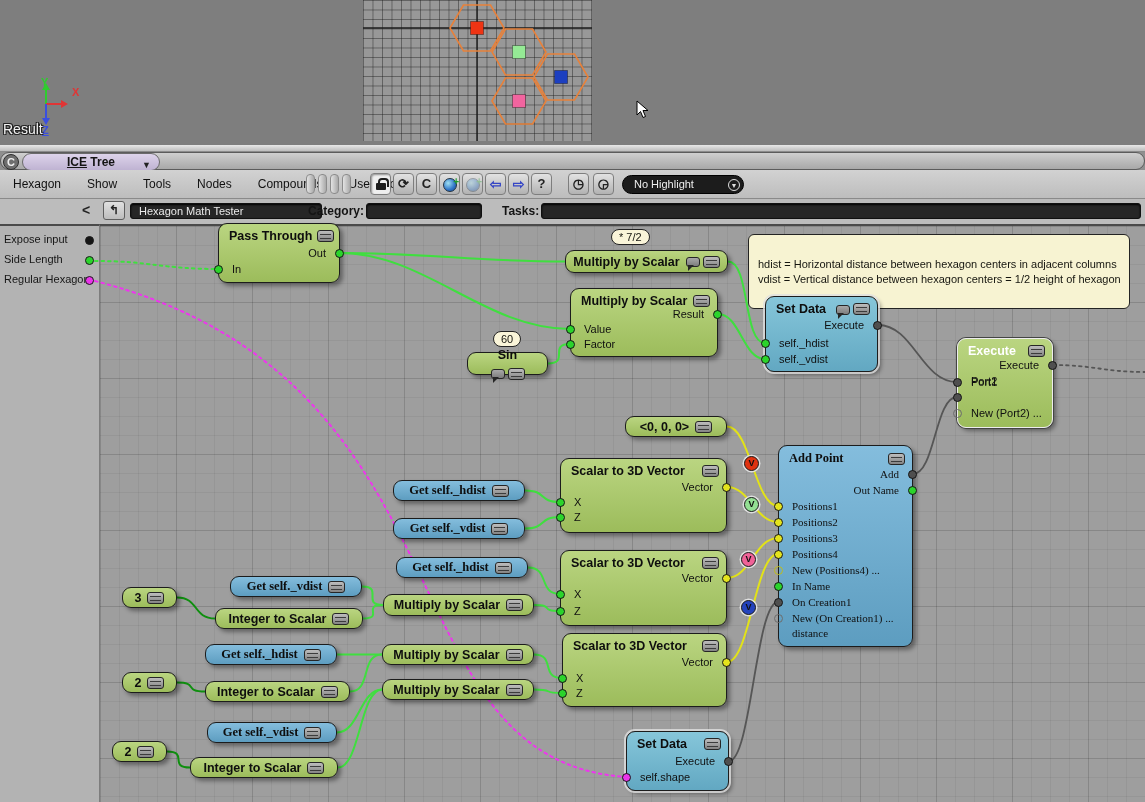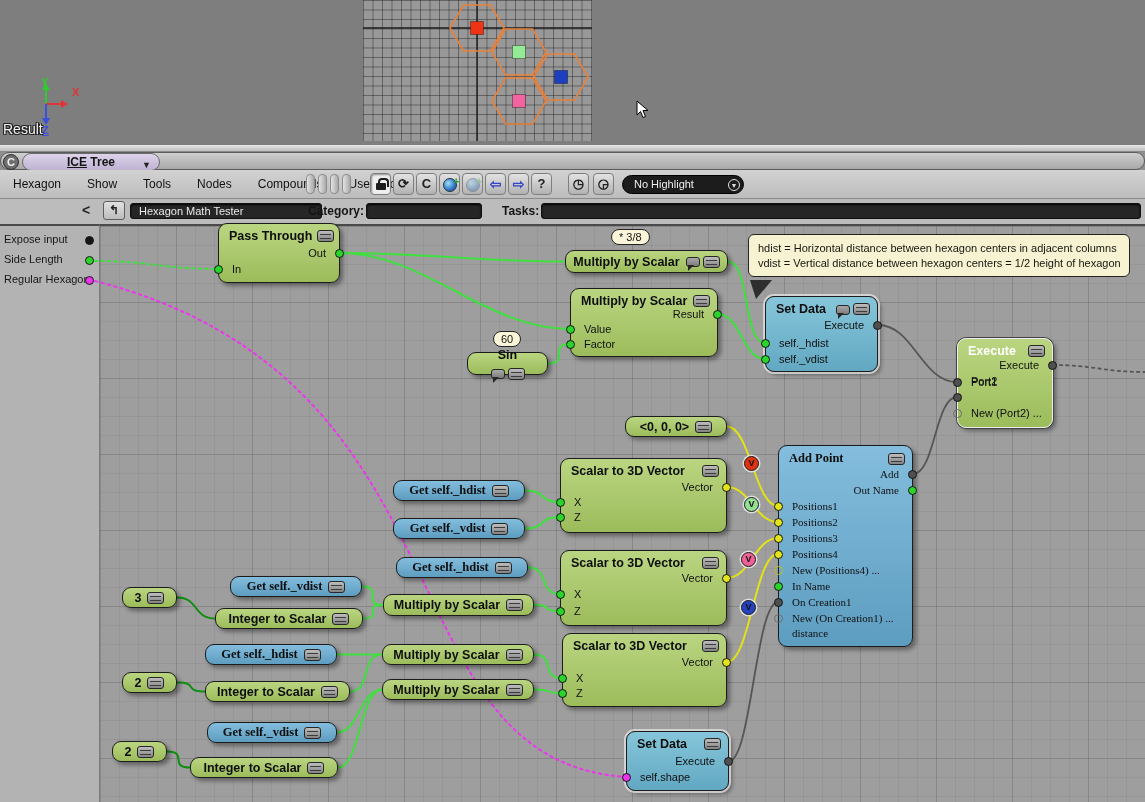--- a/index.html
+++ b/index.html
@@ -113,21 +113,21 @@
   .port.out { right:-5px; } .port.in { left:-5px; }
   .plabel { position:absolute; font-size:11px; color:#101010; white-space:nowrap; }
   .plabel.out { right:13px; } .plabel.in { left:13px; }
   
   .badge { position:absolute; width:15px; height:15px; border-radius:50%; border:1px solid #1a1a1a;
     box-shadow:0 0 0 1.5px rgba(230,230,230,.9); z-index:12; text-align:center;
     font-size:9px; font-weight:bold; color:#101010; line-height:13px; }
   .annotation { position:absolute; background:#faf5d9; border:1.4px solid #232323; border-radius:9px;
     font-size:11px; color:#15150f; padding:1px 7px; z-index:12; white-space:nowrap; }
   #comment-box { position:absolute; left:748px; top:234px; width:382px; background:#f7f3d2;
-    border:1.4px solid #232323; border-radius:6px; padding:4px 9px; z-index:8; }
+    border:1.4px solid #232323; border-radius:6px; padding:20px 9px; z-index:8; }
   #comment-box .cline { font-size:11px; color:#15150f; margin:3px 0; white-space:nowrap; }
   #comment-tail { position:absolute; left:750px; top:280px; width:0; height:0; z-index:7;
     border-left:6px solid transparent; border-right:16px solid transparent; border-top:19px solid #2e2e2e; }
 </style>
 </head>
 <body>
 
 <div id="viewport">
   <div id="vp-grid">
     <svg id="hex-svg" width="229" height="141">
@@ -505,21 +505,21 @@
       <span class="port in" style="top: 152px; background: rgb(79, 79, 79);"></span>
       <span class="plabel in" style="top: 150px;">On Creation1</span>
       <span class="port in" style="top: 168px; background: transparent; border-color: rgb(109, 109, 109);"></span>
       <span class="plabel in" style="top: 166px;">New (On Creation1) ...</span>
       <span class="plabel in" style="top: 181px;">distance</span>
     </div>
     <div class="badge" style="left: 744px; top: 456px; background: rgb(223, 50, 16); pointer-events: auto;">V</div>
     <div class="badge" style="left: 744px; top: 497px; background: rgb(147, 224, 147); pointer-events: auto;">V</div>
     <div class="badge" style="left: 741px; top: 552px; background: rgb(239, 98, 151); pointer-events: auto;">V</div>
     <div class="badge" style="left: 741px; top: 600px; background: rgb(36, 67, 189); pointer-events: auto;">V</div>
-    <div class="annotation" style="left: 611px; top: 229px; pointer-events: auto;">* 3/8</div>
+    <div class="annotation" style="left: 611px; top: 229px; pointer-events: auto;">* 7/2</div>
     <div class="annotation" style="left: 493px; top: 331px; pointer-events: auto;">60</div>
   </div>
 
 <div id="comment-tail"></div>
 <div id="comment-box">
   <div class="cline">hdist = Horizontal distance between hexagon centers in adjacent columns</div>
   <div class="cline">vdist = Vertical distance between hexagon centers = 1/2 height of hexagon</div>
 </div>
 
 </body></html>

